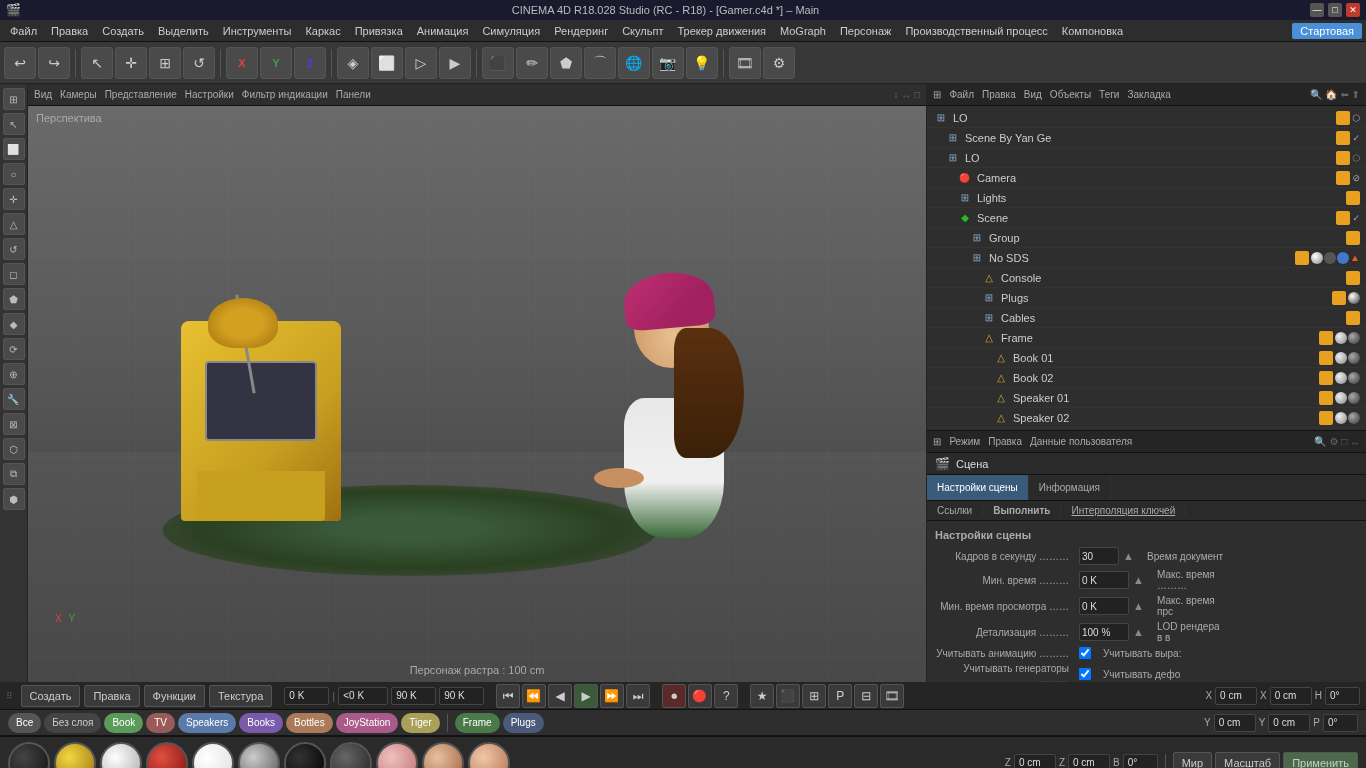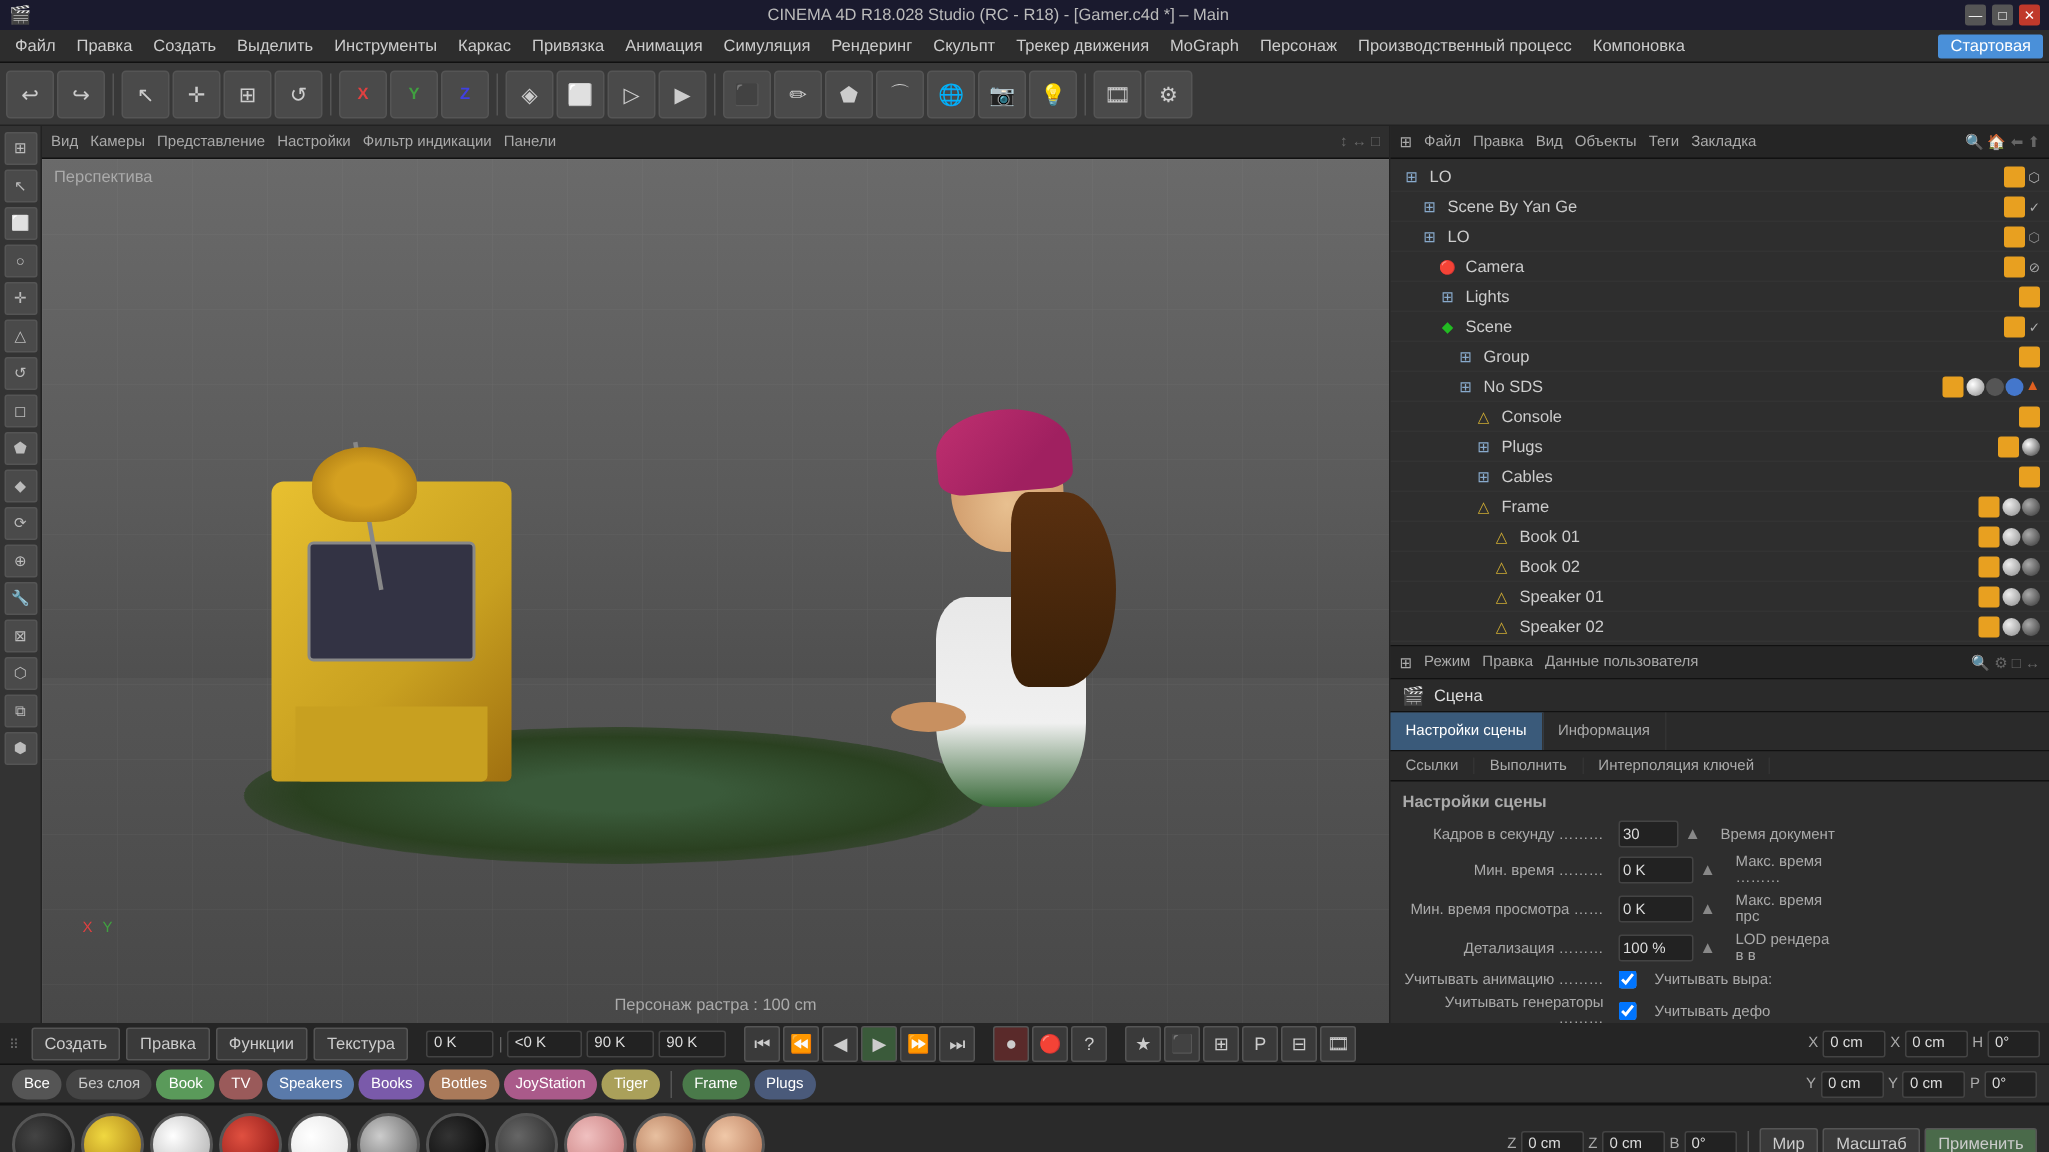--- a/index.html
+++ b/index.html
@@ -517,22 +517,22 @@
         <span style="font-size:12px; margin-right:6px;">🎬</span>
         <span style="font-size:11px; color:#ddd;">Сцена</span>
       </div>
       <div id="props-tabs">
         <div class="props-tab active" style="font-size:10px;">Настройки сцены</div>
         <div class="props-tab" style="font-size:10px;">Информация</div>
         <div class="props-tab" style="font-size:10px;margin-top:36px;">Динамика</div>
       </div>
       <div style="height:20px;background:#2a2a2a;display:flex;align-items:center;border-bottom:1px solid #111;">
         <div class="props-tab" style="font-size:10px;">Ссылки</div>
-        <div class="props-tab" style="font-size:10px;">Выполнить</div>
-        <div class="props-tab" style="font-size:10px;">Интерполяция ключей</div>
+        <div class="props-tab" style="font-size:10px;font-weight:bold;">Выполнить</div>
+        <div class="props-tab" style="font-size:10px;text-decoration:underline;">Интерполяция ключей</div>
       </div>
       <div id="props-content">
         <div class="props-section-title">Настройки сцены</div>
 
 
         <div class="props-row">
           <span class="props-label">Кадров в секунду ………</span>
           <input class="props-field-sm" value="30" style="width: 40px;">
           <span style="width:16px;font-size:11px;color:#888;">▲</span>
           <span class="props-label" style="width:100px;text-align:left;padding-left:4px;">Время документ</span>

